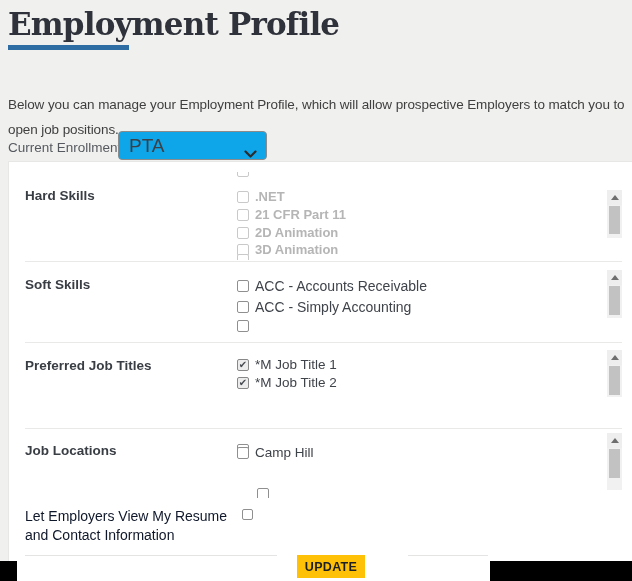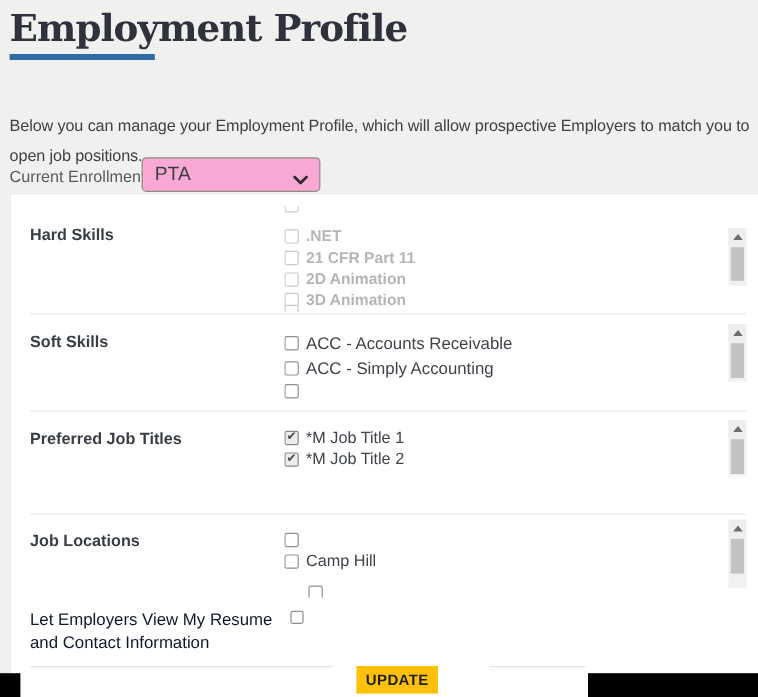--- a/index.html
+++ b/index.html
@@ -23,23 +23,23 @@
     position:absolute; left:8px; top:92px; width:620px;
     font-size:13.5px; letter-spacing:-0.1px; line-height:25px; color:#404040;
   }
   
   .enroll-label {
     position:absolute; left:8px; top:140px;
     font-size:13.5px; color:#56595f;
   }
   .enroll-select {
     position:absolute; left:118px; top:131px; width:149px; height:29px;
-    background:#f9a8d4; border:1px solid #8b8b8b; border-radius:4px;
+    background:#0ea5e9; border:1px solid #8b8b8b; border-radius:4px;
     display:flex; align-items:center; padding:0 10px;
-    font-size:16px; color:#3c4046; cursor:pointer;
+    font-size:19px; color:#3c4046; cursor:pointer;
   }
   .enroll-select .chev { position:absolute; right:9px; top:10px; }
   
   .panel {
     position:absolute; left:8px; top:161px; width:624px; height:420px;
     background:#fff; border-top:1px solid #e7e7e5; border-left:1px solid #e7e7e5;
   }
   .divider { position:absolute; left:25px; width:597px; height:1px; background:#e9e9e8; }
   .row-label {
     position:absolute; left:25px;
@@ -172,21 +172,21 @@
       <div class="sb-track" style="top: 350px; height: 47px;"></div>
       <div class="sb-up" style="top: 350px;">
         <span class="tri"></span>
       </div>
       <div class="sb-thumb" style="top: 366px; height: 29px;"></div>
       <div class="row-label" style="top: 443px;">Job Locations</div>
       <div class="listbox" style="top: 432px; height: 66px;">
         <div class="lb-item " style="top: 12px;">
           <span class="cb"></span>
         </div>
-        <div class="lb-item " style="top: 28px;">
+        <div class="lb-item " style="top: 13px;">
           <span class="cb"></span>
           <span class="txt">Camp Hill</span>
         </div>
         <div class="lb-item " style="top: 56px; flex-direction: column;">
           <span class="cb"></span>
           <span class="txt">Carlisle</span>
         </div>
       </div>
       <div class="sb-track" style="top: 433px; height: 57px;"></div>
       <div class="sb-up" style="top: 433px;">

